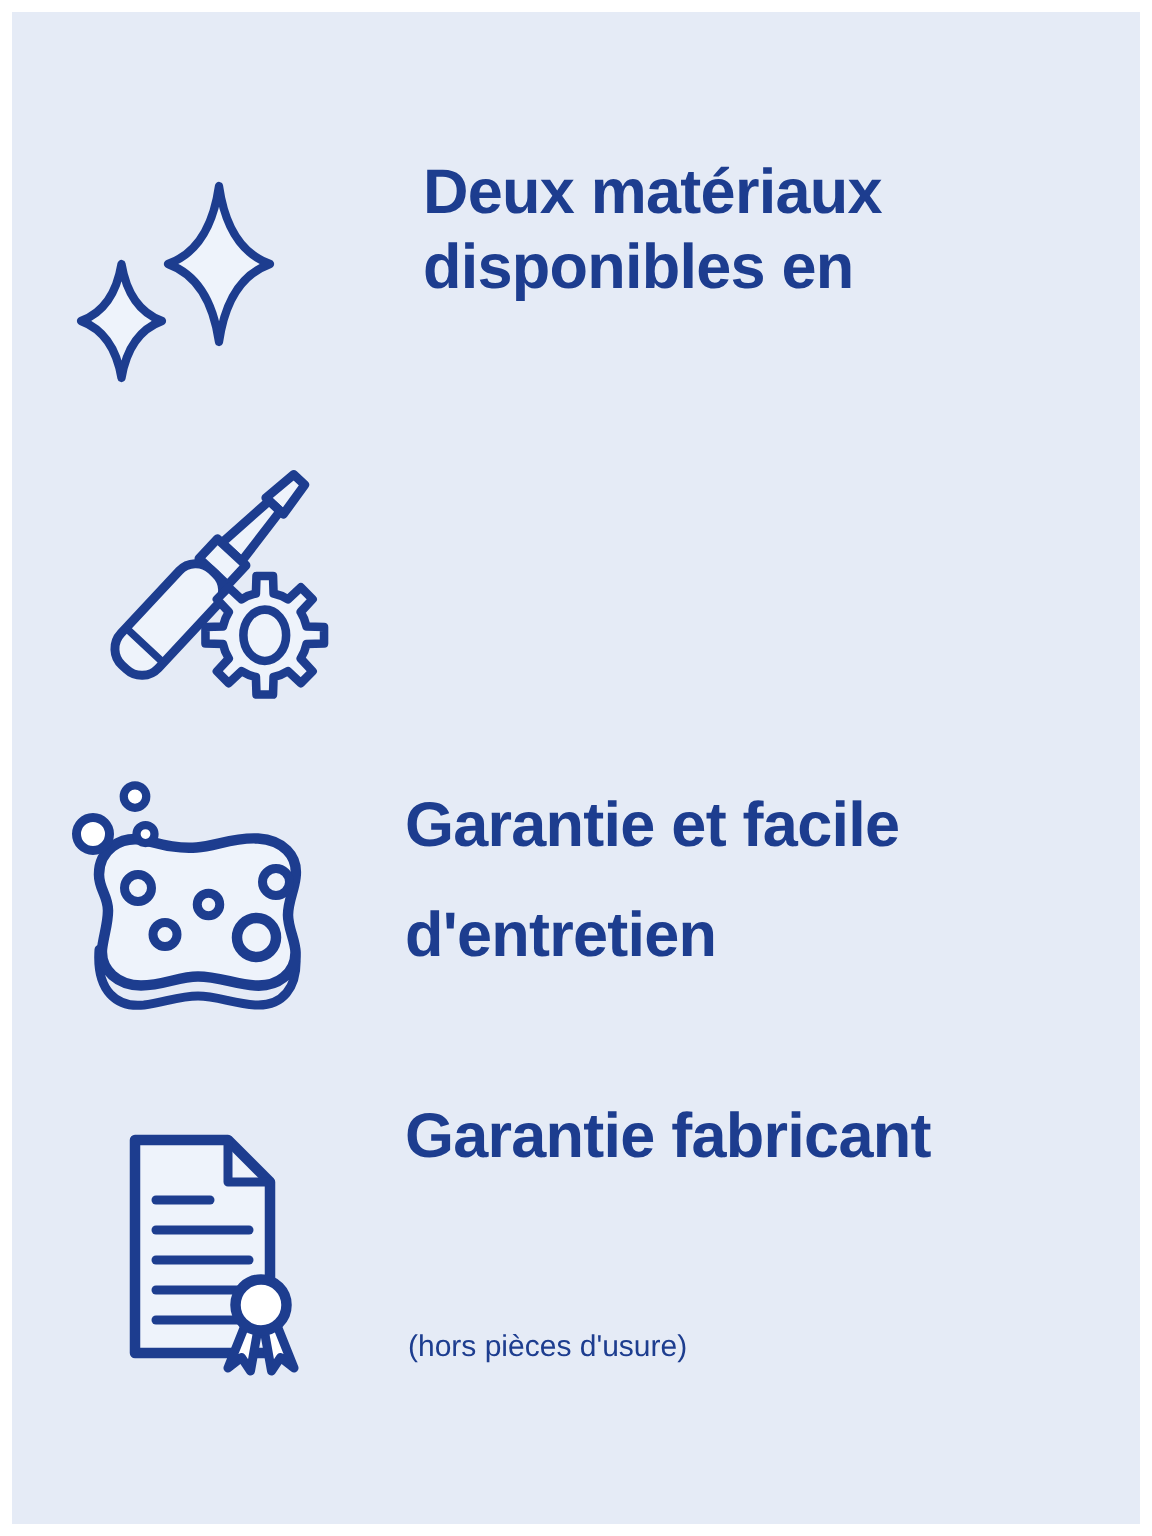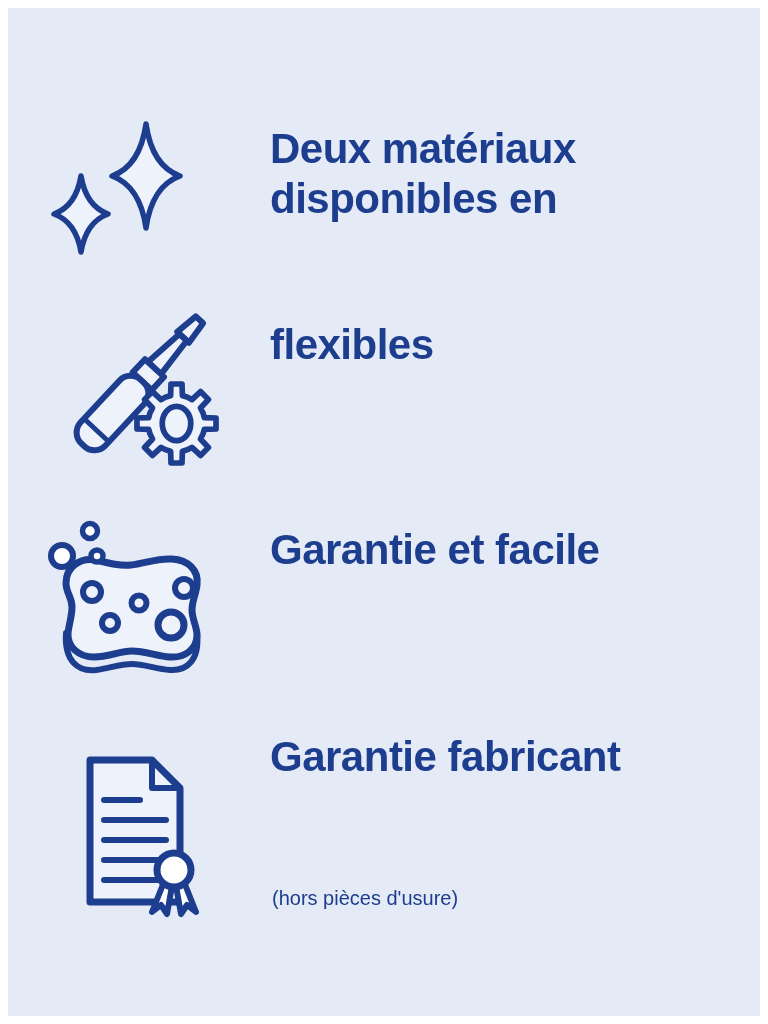--- a/index.html
+++ b/index.html
@@ -33,21 +33,21 @@
   .fill-white{fill:#ffffff;}
   .feature-text{
     position:absolute;
     left:262px;
     width:480px;
     color:var(--accent);
     font-weight:bold;
     font-size:42px;
     letter-spacing:-0.5px;
   }
-  .t1{top:116px;line-height:50px;}
+  .t1{top:95px;line-height:50px;margin-left:12px;}
   .t2{top:300px;line-height:73px;}
   .t3{top:505px;line-height:73px;}
   .t4{top:712px;line-height:73px;}
   .note{
     position:absolute;
     left:264px;
     top:872px;
     width:480px;
     color:var(--accent);
     font-weight:400;
@@ -96,21 +96,20 @@
                A30,30 0 0 1 20.7,56.2 L8.4,55.8 L8.4,44.2 L20.7,43.8
                A30,30 0 0 1 24.8,33.7 L16.4,24.7 L24.7,16.4 L33.7,24.8
                A30,30 0 0 1 43.8,20.7 L44.2,8.4 L55.8,8.4 L56.2,20.7
                A30,30 0 0 1 66.3,24.8 L75.3,16.4 L83.6,24.7 L75.2,33.7
                A30,30 0 0 1 79.3,43.8 Z"></path>
           <ellipse class="stroke" stroke-width="6" cx="50" cy="50" rx="15" ry="18"></ellipse>
         </g>
       </svg>
     </div>
     <div class="feature-text t2">
-      <div>flexibles</div>
     </div>
   </section>
 
   <section>
     <div class="icon-box i3">
       <svg viewBox="0 0 176 162" aria-hidden="true">
         <path class="stroke" stroke-width="6" d="M22,118 C20,146 34,157 52,155 C66,153 76,149 88,149
              C100,149 112,154 126,155 C143,156 156,145 153,118"></path>
         <path class="stroke fill-light" stroke-width="7" d="M22,68 C22,52 36,42 52,45 C64,48 74,51 87,50
              C100,49 112,43 128,44 C144,45 155,55 153,70
@@ -125,20 +124,21 @@
         <circle class="stroke" stroke-width="7" cx="127" cy="110" r="13"></circle>
         <g>
           <circle class="stroke fill-white" stroke-width="6" cx="18" cy="41" r="11"></circle>
           <circle class="stroke fill-white" stroke-width="5.5" cx="46" cy="16" r="7.5"></circle>
           <circle class="stroke fill-white" stroke-width="5.5" cx="53" cy="41" r="6"></circle>
         </g>
       </svg>
     </div>
     <div class="feature-text t3">
       <div>Garantie et facile</div>
+      <div>d'entretien</div>
     </div>
   </section>
 
   <section>
     <div class="icon-box i4">
       <svg viewBox="0 0 142 166" aria-hidden="true">
         <path class="stroke fill-light" stroke-width="7" d="M10,8 L72,8 L100,36 L100,150 L10,150 Z"></path>
         <path class="stroke" stroke-width="6" d="M72,8 L72,36 L100,36"></path>
         <line class="stroke" stroke-width="6" x1="24" y1="48" x2="60" y2="48"></line>
         <line class="stroke" stroke-width="6" x1="24" y1="68" x2="86" y2="68"></line>

